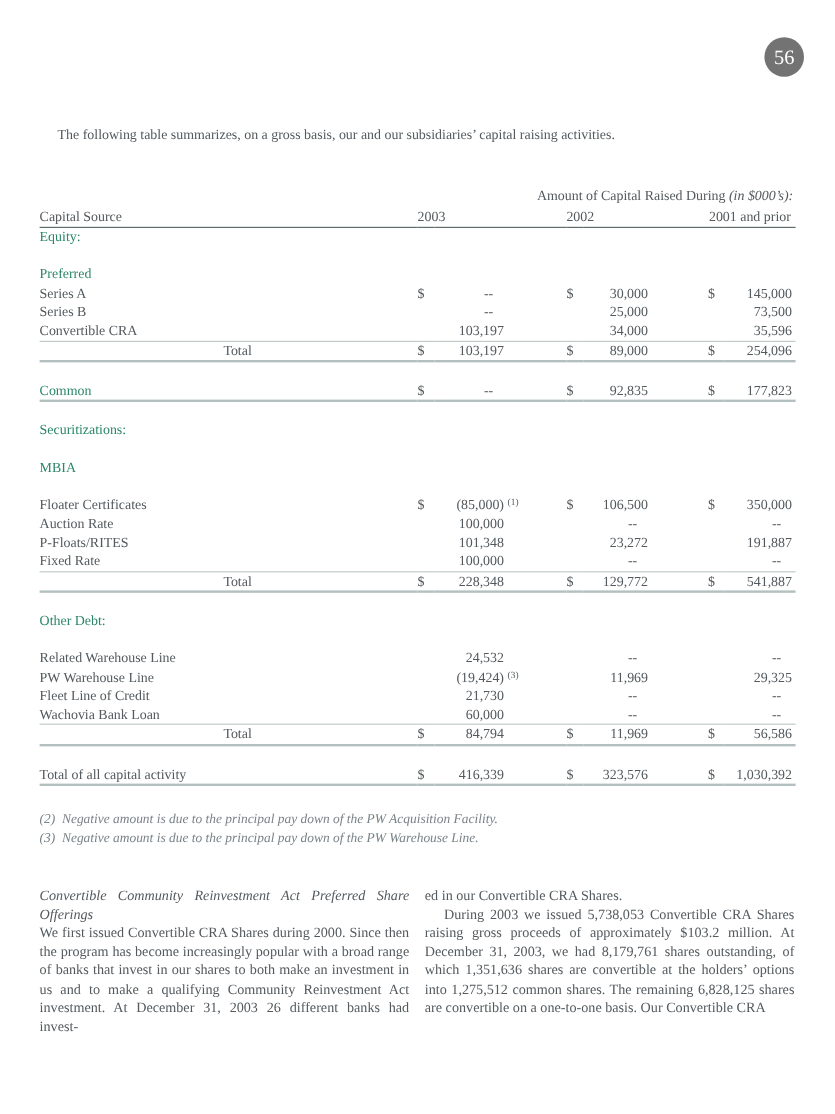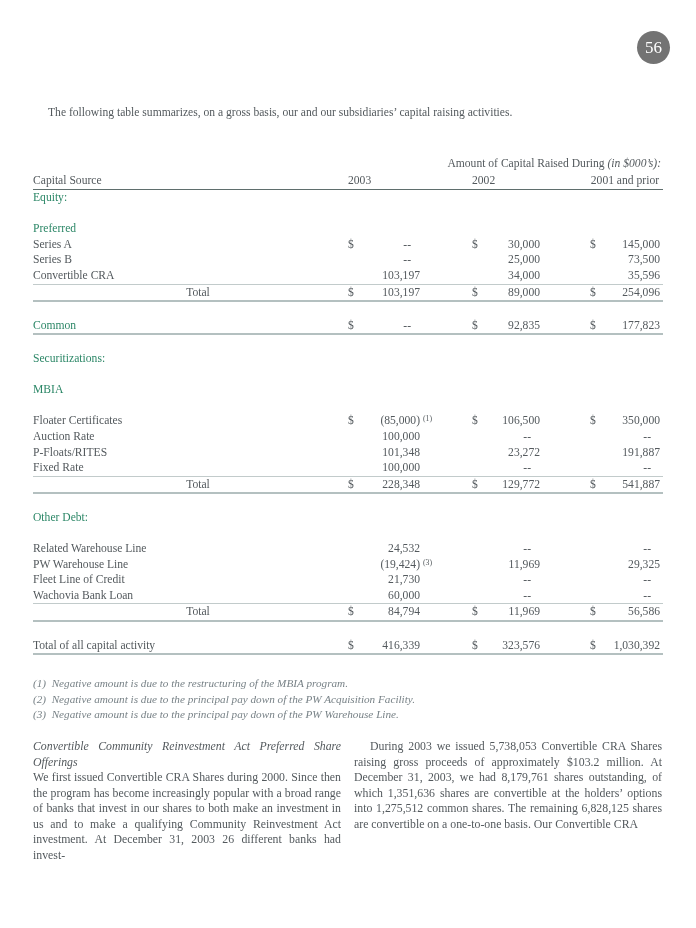--- a/index.html
+++ b/index.html
@@ -323,27 +323,27 @@
             <td data-interactable="false"></td>
             <td class="dol" data-interactable="false">$</td>
             <td class="num" data-interactable="false"><span data-interactable="false">1,030,392</span></td>
             <td data-interactable="false"></td>
           </tr>
         </tbody>
     </table>
   </div>
 
   <div class="footnotes" id="footnotes" data-interactable="false">
-      <div class="fn-line" data-interactable="false">(1)  Negative amount is due to the restructuring of the MBIA program.</div>
       <div class="fn-line" data-interactable="false">(2)  Negative amount is due to the principal pay down of the PW Acquisition Facility.</div>
       <div class="fn-line" data-interactable="false">(3)  Negative amount is due to the principal pay down of the PW Warehouse Line.</div>
     </div>
 
   <div class="bcol left" data-interactable="false">
     <div class="col-heading" data-interactable="false">Convertible Community Reinvestment Act Preferred Share Offerings</div>
     <div data-interactable="false">We first issued Convertible CRA Shares during 2000.  Since then the program has become increasingly popular with a broad range of banks that invest in our shares to both make an investment in us and to make a qualifying Community Reinvestment Act investment.  At December 31, 2003 26 different banks had invest-</div>
   </div>
 
   <div class="bcol right" data-interactable="false">
+    <div data-interactable="false">ed in our Convertible CRA Shares.</div>
     <div class="para-indent" data-interactable="false">During 2003 we issued 5,738,053 Convertible CRA Shares raising gross proceeds of approximately $103.2 million.  At December 31, 2003, we had 8,179,761 shares outstanding, of which 1,351,636 shares are convertible at the holders’ options into 1,275,512 common shares.  The remaining 6,828,125 shares are convertible on a one-to-one basis.  Our Convertible CRA</div>
   </div>
 
 </div>
 
 </body></html>

